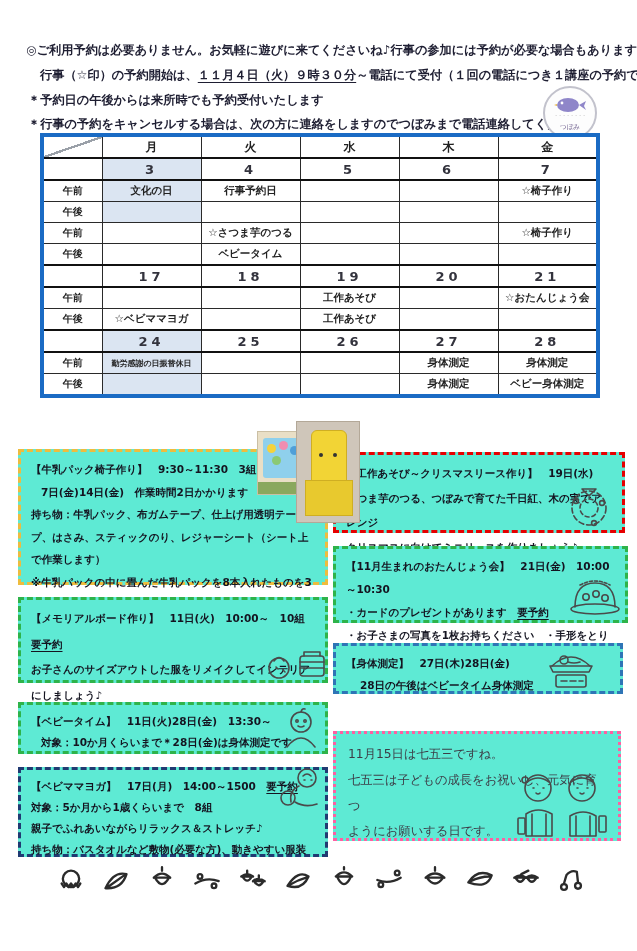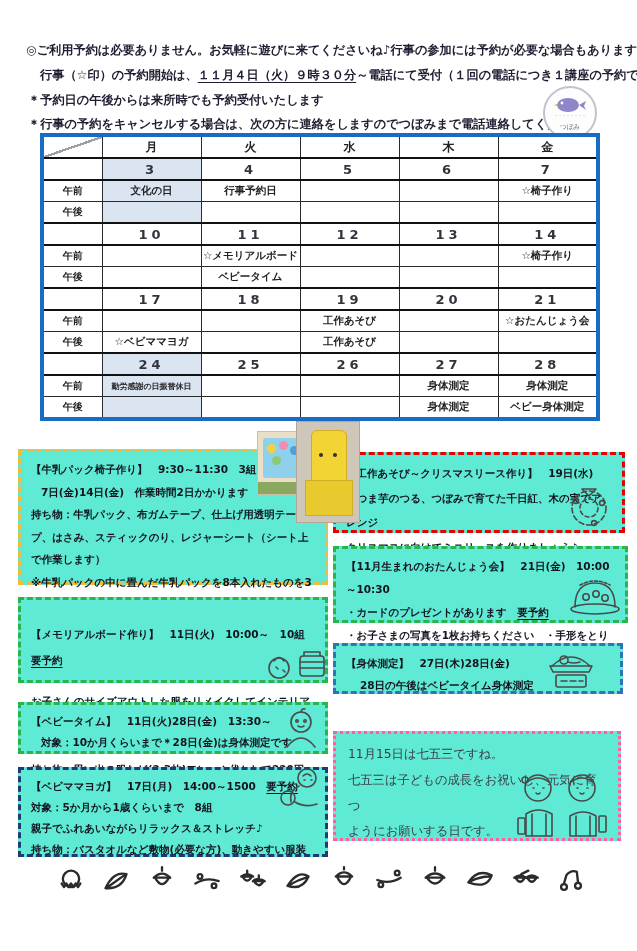--- a/index.html
+++ b/index.html
@@ -26,21 +26,21 @@
   td.lbl{font-size:10px;}
   td.hl{background:#dbe5f2;}
   td.tiny{font-size:8px;letter-spacing:0;}
   td.corner{background:
      linear-gradient(to bottom right,transparent 47%,#9aa0a8 47%,#9aa0a8 53%,transparent 53%);}
   
   .box{position:absolute;background:#5eead4;box-sizing:border-box;padding:6px 10px 4px 10px;}
   .box p{margin:0;font-size:10.5px;font-weight:bold;color:#141420;}
   .bx-a{left:18px;top:449px;width:310px;height:136px;border:3px dashed #eebc3e;line-height:2.15;}
   .bx-b{left:18px;top:597px;width:310px;height:86px;border:3px dashed #2eb34a;}
-  .bx-b p{line-height:2.45;margin-top:16px;}
+  .bx-b p{line-height:2.45;}
   .bx-c{left:18px;top:702px;width:310px;height:52px;border:3px dashed #2eb34a;}
   .bx-c p{line-height:2.0;}
   .bx-d{left:18px;top:767px;width:310px;height:90px;border:3px dashed #203a72;}
   .bx-d p{line-height:2.0;}
   .bx-e{left:333px;top:452px;width:292px;height:81px;border:3px dashed #e60000;}
   .bx-e p{line-height:2.35;}
   .bx-f{left:333px;top:546px;width:295px;height:77px;border:3px dashed #2eb34a;}
   .bx-f p{line-height:2.2;}
   .bx-g{left:333px;top:643px;width:290px;height:51px;border:3px dashed #2e75b6;}
   .bx-g p{line-height:2.1;}
@@ -127,32 +127,24 @@
   </tr>
   <tr>
     <td class="lbl">午後</td>
     <td class="hl"></td>
     <td></td>
     <td></td>
     <td></td>
     <td></td>
   </tr>
 
-  <tr class="r-date">
-    <td class="lbl"></td>
-    <td>10</td>
-    <td>11</td>
-    <td>12</td>
-    <td>13</td>
-    <td>14</td>
-  </tr>
   <tr>
     <td class="lbl">午前</td>
     <td></td>
-    <td>☆メモリアルボード</td>
+    <td>☆さつま芋のつる</td>
     <td></td>
     <td></td>
     <td>☆椅子作り</td>
   </tr>
   <tr>
     <td class="lbl">午後</td>
     <td></td>
     <td>ベビータイム</td>
     <td></td>
     <td></td>

